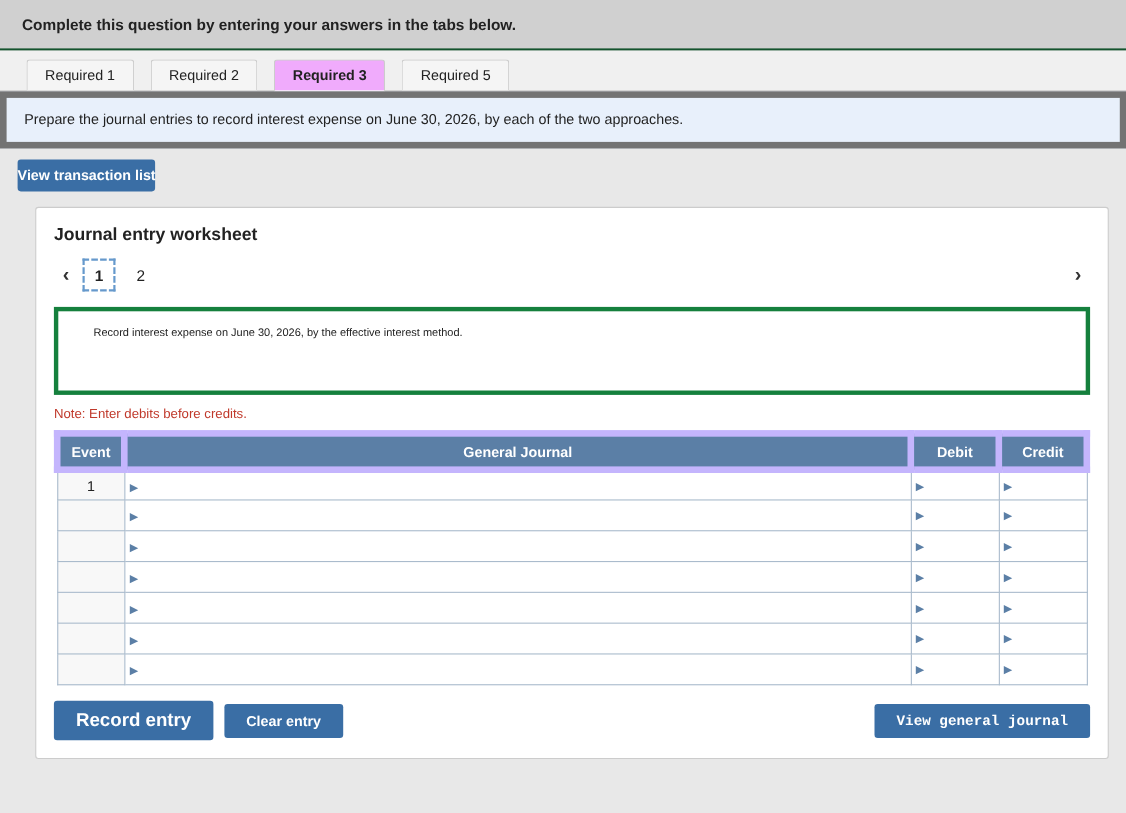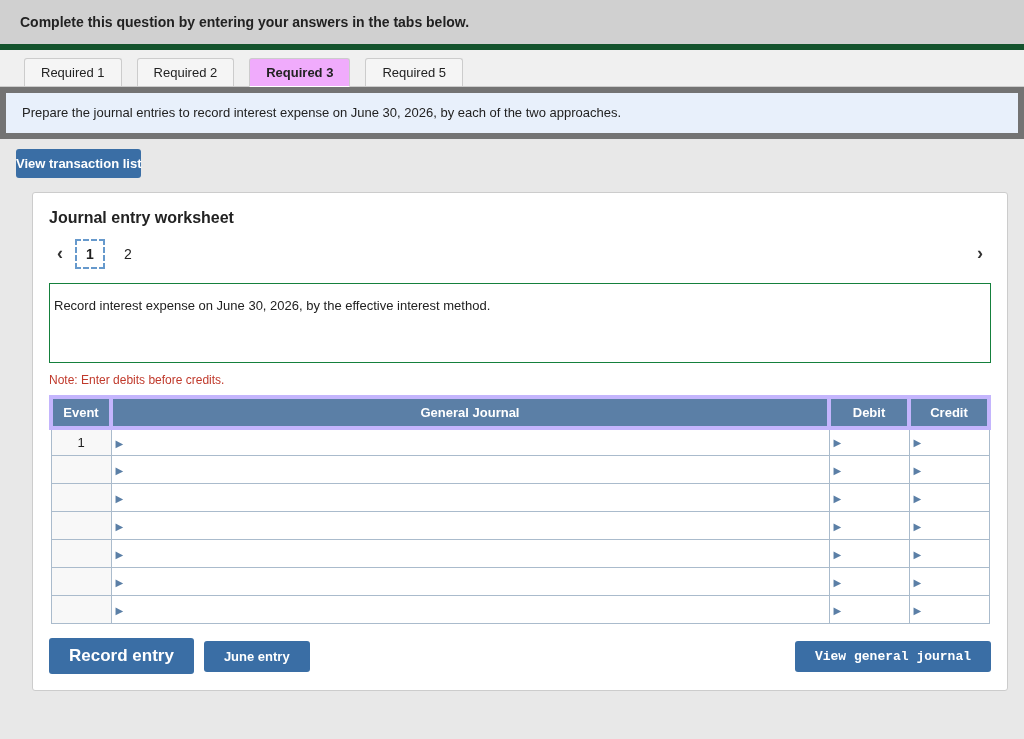--- a/index.html
+++ b/index.html
@@ -3,21 +3,21 @@
   <meta charset="utf-8">
   <style>
     * { box-sizing: border-box; margin: 0; padding: 0; }
     body { font-family: Arial, sans-serif; font-size: 13px; background: #e8e8e8; color: #222; }
 
     .top-banner {
       background: #d0d0d0;
       padding: 14px 20px;
       font-weight: bold;
       font-size: 14px;
-      border-bottom: 6px solid #14532d;
+      border-bottom: 2px solid #14532d;
     }
 
     .tabs-bar {
       background: #f0f0f0;
       border-bottom: 1px solid #ccc;
       display: flex;
       gap: 13px;
       padding: 8px 12px 0 24px;
     }
 
@@ -116,24 +116,24 @@
       font-size: 14px;
       margin: 0 4px;
       cursor: pointer;
     }
 
     .nav-right {
       margin-left: auto;
     }
 
     .description-box {
-      border: 1px solid #15803d;
-      padding: 14px 4px;
+      border: 4px solid #15803d;
+      padding: 14px 32px;
       margin-bottom: 10px;
-      font-size: 13px;
+      font-size: 10px;
       min-height: 80px;
       background: #fff;
     }
 
     .note-debits {
       color: #c0392b;
       font-size: 12px;
       margin-bottom: 8px;
     }
 
@@ -144,21 +144,21 @@
     }
 
     .journal-table thead tr {
       background: #5b7fa6;
       color: #fff;
     }
 
     .journal-table thead th {
       padding: 6px 10px;
       font-weight: bold;
-      border: 4px solid #c4b5fd;
+      border: 6px solid #c4b5fd;
     }
 
     .journal-table tbody tr {
       height: 28px;
     }
 
     .journal-table tbody td {
       border: 1px solid #aabbcc;
       padding: 2px 4px;
     }
@@ -338,17 +338,17 @@
           <td class="event-cell"></td>
           <td class="general-journal-cell"></td>
           <td class="debit-cell"></td>
           <td class="credit-cell"></td>
         </tr>
       </tbody>
   </table>
 
   <div class="buttons-row">
     <button class="btn-record">Record entry</button>
-    <button class="btn-clear">June entry</button>
+    <button class="btn-clear">Clear entry</button>
     <button class="btn-view-journal">View general journal</button>
   </div>
 
 </div>
 
 </body></html>

